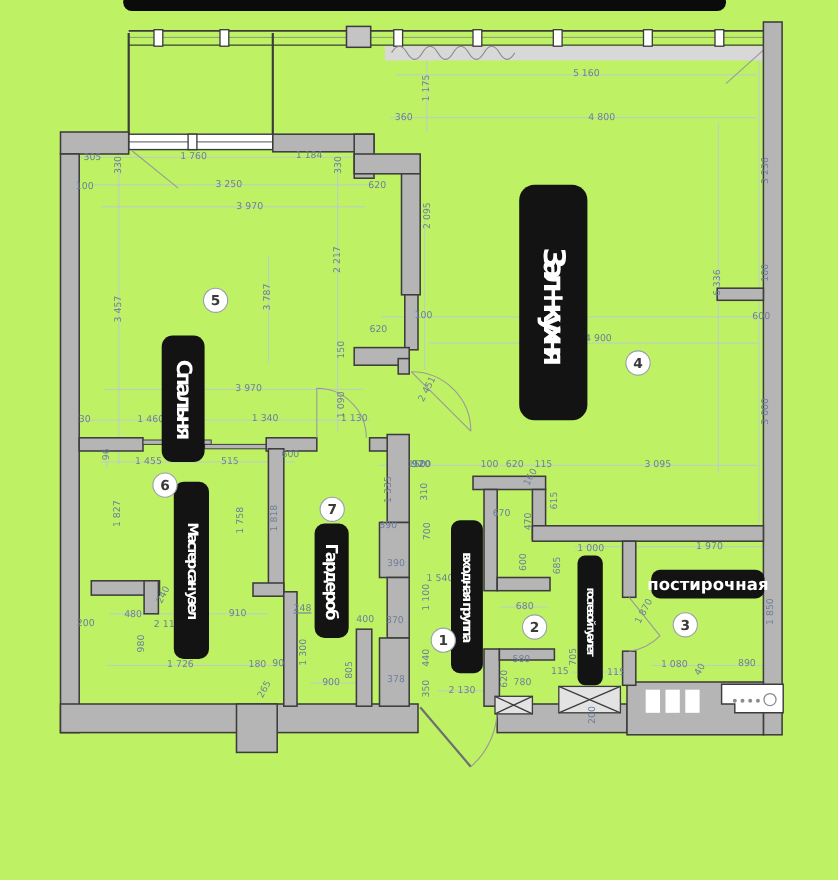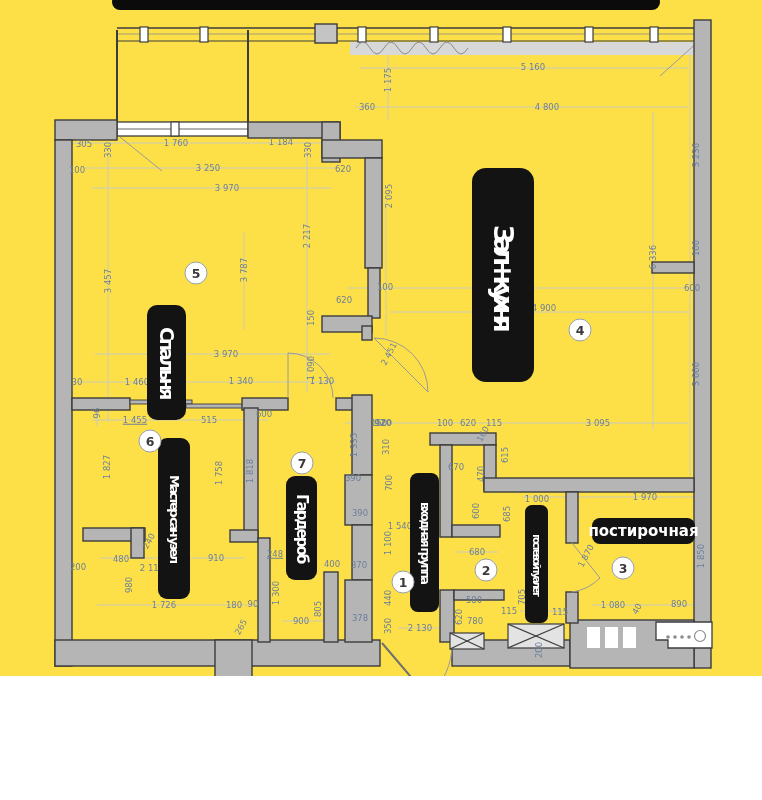--- a/index.html
+++ b/index.html
@@ -1,16 +1,16 @@
 <!DOCTYPE html>
 <html><head>
 <meta charset="utf-8">
 <style>
   html,body{margin:0;padding:0;background:#ffffff;}
-  #stage{position:relative;width:762px;height:676px;background:#fde047;overflow:hidden;
+  #stage{position:relative;width:762px;height:800px;background:#bef264;overflow:hidden;
          font-family:"DejaVu Sans",sans-serif;}
   #plansvg{position:absolute;left:0;top:0;}
   .topbar{position:absolute;left:112px;top:-6px;width:548px;height:16px;background:#0b0b0b;
           border-radius:8px;}
   .dim{position:absolute;transform:translate(-50%,-50%);font-size:8.5px;line-height:1;
        color:#6d7f9b;white-space:nowrap;letter-spacing:0;}
   .dim.v{transform:translate(-50%,-50%) rotate(-90deg);}
   .dim.d{transform:translate(-50%,-50%) rotate(-62deg);}
   .marker{position:absolute;width:23px;height:23px;border:1.5px solid #97a0ac;border-radius:50%;
           background:#ffffff;color:#3a3a3a;font-size:12.5px;font-weight:bold;
@@ -204,21 +204,21 @@
       <span class="dim d" style="left: 389px; top: 354px; color: rgb(109, 127, 155);">2 451</span>
       <span class="dim h" style="left: 544px; top: 308px; color: rgb(109, 127, 155); text-align: center;">4 900</span>
       <span class="dim v" style="left: 696px; top: 374px; color: rgb(109, 127, 155);">3 000</span>
       <span class="dim h" style="left: 226px; top: 354px; color: rgb(109, 127, 155);">3 970</span>
       <span class="dim h" style="left: 77px; top: 382px; color: rgb(109, 127, 155);">30</span>
       <span class="dim h" style="left: 137px; top: 382px; color: rgb(109, 127, 155);">1 460</span>
       <span class="dim h" style="left: 241px; top: 381px; color: rgb(109, 127, 155);">1 340</span>
       <span class="dim h" style="left: 322px; top: 381px; color: rgb(109, 127, 155);">1 130</span>
       <span class="dim v" style="left: 311px; top: 368px; color: rgb(109, 127, 155);">1 090</span>
       <span class="dim v" style="left: 97px; top: 413px; color: rgb(109, 127, 155);">96</span>
-      <span class="dim h" style="left: 135px; top: 420px; color: rgb(109, 127, 155); text-decoration: underline;">1 455</span>
+      <span class="dim h" style="left: 135px; top: 420px; color: rgb(109, 127, 155);">1 455</span>
       <span class="dim h" style="left: 209px; top: 420px; color: rgb(109, 127, 155);">515</span>
       <span class="dim h" style="left: 264px; top: 414px; color: rgb(109, 127, 155);">600</span>
       <span class="dim h" style="left: 379px; top: 423px; color: rgb(109, 127, 155);">150</span>
       <span class="dim h" style="left: 383px; top: 423px; color: rgb(109, 127, 155); font-weight: bold;">920</span>
       <span class="dim h" style="left: 445px; top: 423px; color: rgb(109, 127, 155);">100</span>
       <span class="dim h" style="left: 468px; top: 423px; color: rgb(109, 127, 155);">620</span>
       <span class="dim h" style="left: 494px; top: 423px; color: rgb(109, 127, 155);">115</span>
       <span class="dim h" style="left: 598px; top: 423px; color: rgb(109, 127, 155);">3 095</span>
       <span class="dim v" style="left: 354px; top: 445px; color: rgb(109, 127, 155);">1 335</span>
       <span class="dim v" style="left: 386px; top: 447px; color: rgb(109, 127, 155);">310</span>

